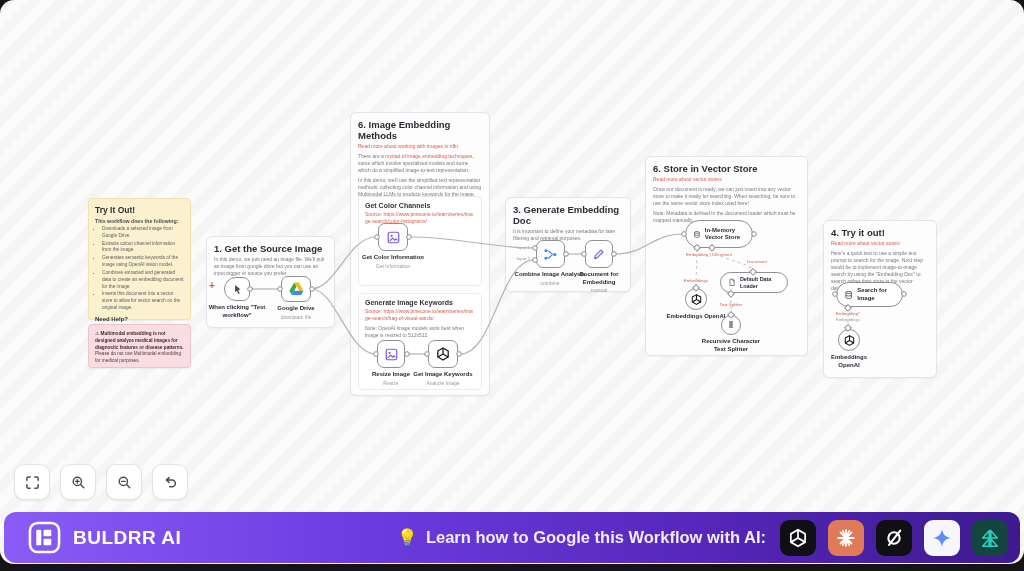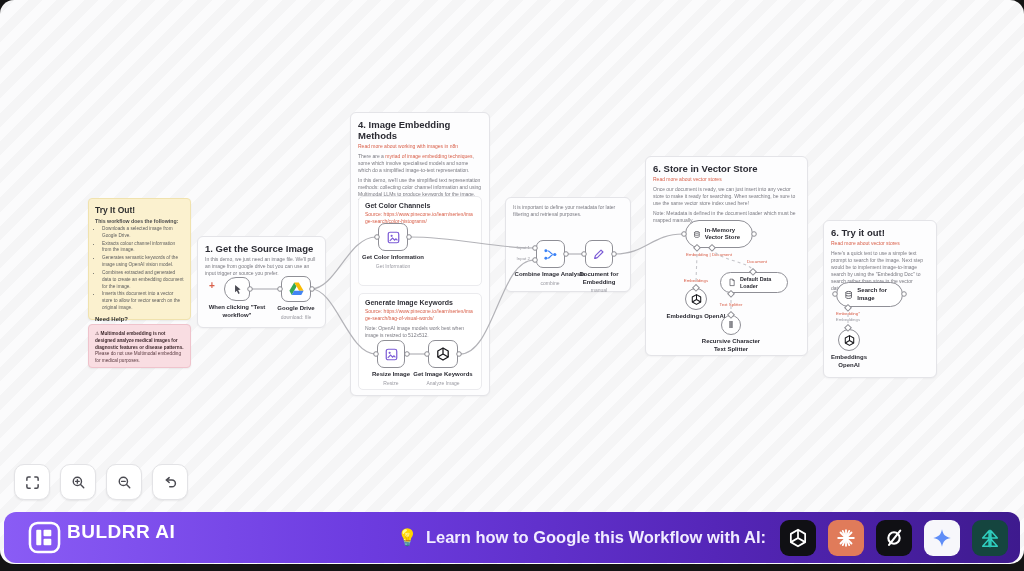--- a/index.html
+++ b/index.html
@@ -52,21 +52,21 @@
   
   #wires{position:absolute;left:0;top:0;pointer-events:none;}
   
   #controls{position:absolute;left:14px;top:464px;display:flex;gap:10px;}
   .ctl{width:34px;height:34px;background:#fff;border:1px solid #e3e3e6;border-radius:10px;
     display:flex;align-items:center;justify-content:center;box-shadow:0 1px 2px rgba(0,0,0,.07);cursor:pointer;}
   
   #bar{position:absolute;left:4px;top:512px;width:1016px;height:51px;border-radius:12px;
     background:linear-gradient(90deg,#8a5cf5 0%,#6d3ce0 35%,#5526b8 70%,#3e1a8e 100%);
     display:flex;align-items:center;box-sizing:border-box;padding:0 12px 0 24px;}
-  #brand{display:flex;align-items:flex-start;gap:6px;}
+  #brand{display:flex;align-items:center;gap:12px;}
   #brand-text{color:#fff;font-size:19px;font-weight:bold;letter-spacing:.5px;}
   #bar-spacer{flex:1;}
   #bar-msg{display:flex;align-items:center;gap:8px;color:#f1ecff;font-size:16.5px;font-weight:bold;margin-right:14px;}
   #tiles{display:flex;gap:12px;}
   .tile{width:36px;height:36px;border-radius:9px;display:flex;align-items:center;justify-content:center;cursor:pointer;}
   .tile-dark{background:#101014;}
   .tile-coral{background:#e07b5a;}
   .tile-white{background:#f7f7fb;}
   .tile-teal{background:#15453f;}
 </style>
@@ -113,56 +113,57 @@
     </ul>
     <div class="h2s">Need Help?</div>
     <div class="line"><span>Join the </span><span class="rl">Discord</span><span> or ask in the </span><span class="rl">Forum!</span></div>
     <div class="line">Happy Hacking!</div>
   </div>
 
   <div class="sticky" id="sticky-warn" style="left:88px;top:324px;width:103px;height:44px;">
     <p class="warn-text"><b><span>⚠</span> <span>Multimodal embedding is not designed analyze medical images for diagnostic features or disease patterns.</span></b><span> Please do not use Multimodal embedding for medical purposes.</span></p>
   </div>
 
-  <div class="card" style="left:197px;top:236px;width:129px;height:92px;">
+  <div class="card" style="left:206px;top:236px;width:129px;height:92px;">
     <div class="card-title">1. Get the Source Image</div>
     <p class="cbody">In this demo, we just need an image file. We'll pull an image from google drive but you can use an input trigger or source you prefer.</p>
   </div>
 
   <div class="card" style="left:350px;top:112px;width:140px;height:284px;">
-    <div class="card-title">4. Image Embedding Methods</div>
+    <div class="card-title">6. Image Embedding Methods</div>
     <div class="redlink">Read more about working with images in n8n</div>
     <p class="cbody"><span>There are a </span><span class="rl" style="color:#d9604a">myriad of image embedding techniques</span><span>, some which involve specialised models and some which do a simplified image-to-text representation.</span></p>
     <p class="cbody">In this demo, we'll use the simplified text representation methods: collecting color channel information and using Multimodal LLMs to produce keywords for the image. Together, these will form the document we'll embed to represent our image for search.</p>
   </div>
 
   <div class="subcard" style="left:358px;top:196px;width:124px;height:90px;">
     <div class="sub-title">Get Color Channels</div>
     <div class="redlink">Source: https://www.pinecone.io/learn/series/image-search/color-histograms/</div>
   </div>
 
   <div class="subcard" style="left:358px;top:293px;width:124px;height:97px;">
     <div class="sub-title">Generate Image Keywords</div>
     <div class="redlink">Source: https://www.pinecone.io/learn/series/image-search/bag-of-visual-words/</div>
     <p class="cbody">Note: OpenAI image models work best when image is resized to 512x512.</p>
   </div>
 
   <div class="card" style="left:505px;top:197px;width:126px;height:95px;">
+    <div class="card-title">3. Generate Embedding Doc</div>
     <p class="cbody">It is important to define your metadata for later filtering and retrieval purposes.</p>
   </div>
 
   <div class="card" style="left:645px;top:156px;width:163px;height:200px;">
     <div class="card-title">6. Store in Vector Store</div>
     <div class="redlink">Read more about vector stores</div>
     <p class="cbody">Once our document is ready, we can just insert into any vector store to make it ready for searching. When searching, be sure to use the same vector store index used here!</p>
     <p class="cbody">Note: Metadata is defined in the document loader which must be mapped manually.</p>
   </div>
 
   <div class="card" style="left:823px;top:220px;width:114px;height:158px;">
-    <div class="card-title">6. Try it out!</div>
+    <div class="card-title">4. Try it out!</div>
     <div class="redlink">Read more about vector stores</div>
     <p class="cbody">Here's a quick test to use a simple text prompt to search for the image. Next step would be to implement image-to-image search by using the "Embedding Doc" to search rather than store in the vector database.</p>
   </div>
 
   <div id="add-hint">+</div>
 
   <div class="nwrap" style="left:206px;top:277px;width:62px;">
     <div class="nbox trigger-box" style="width:26px;height:24px;">
       <svg width="13" height="13" viewBox="0 0 16 16">
             <polygon points="5,2.6 11.8,8 8.8,8.7 10.7,12.6 9.1,13.4 7.2,9.5 5,11.4" fill="#4a4a52"></polygon>

